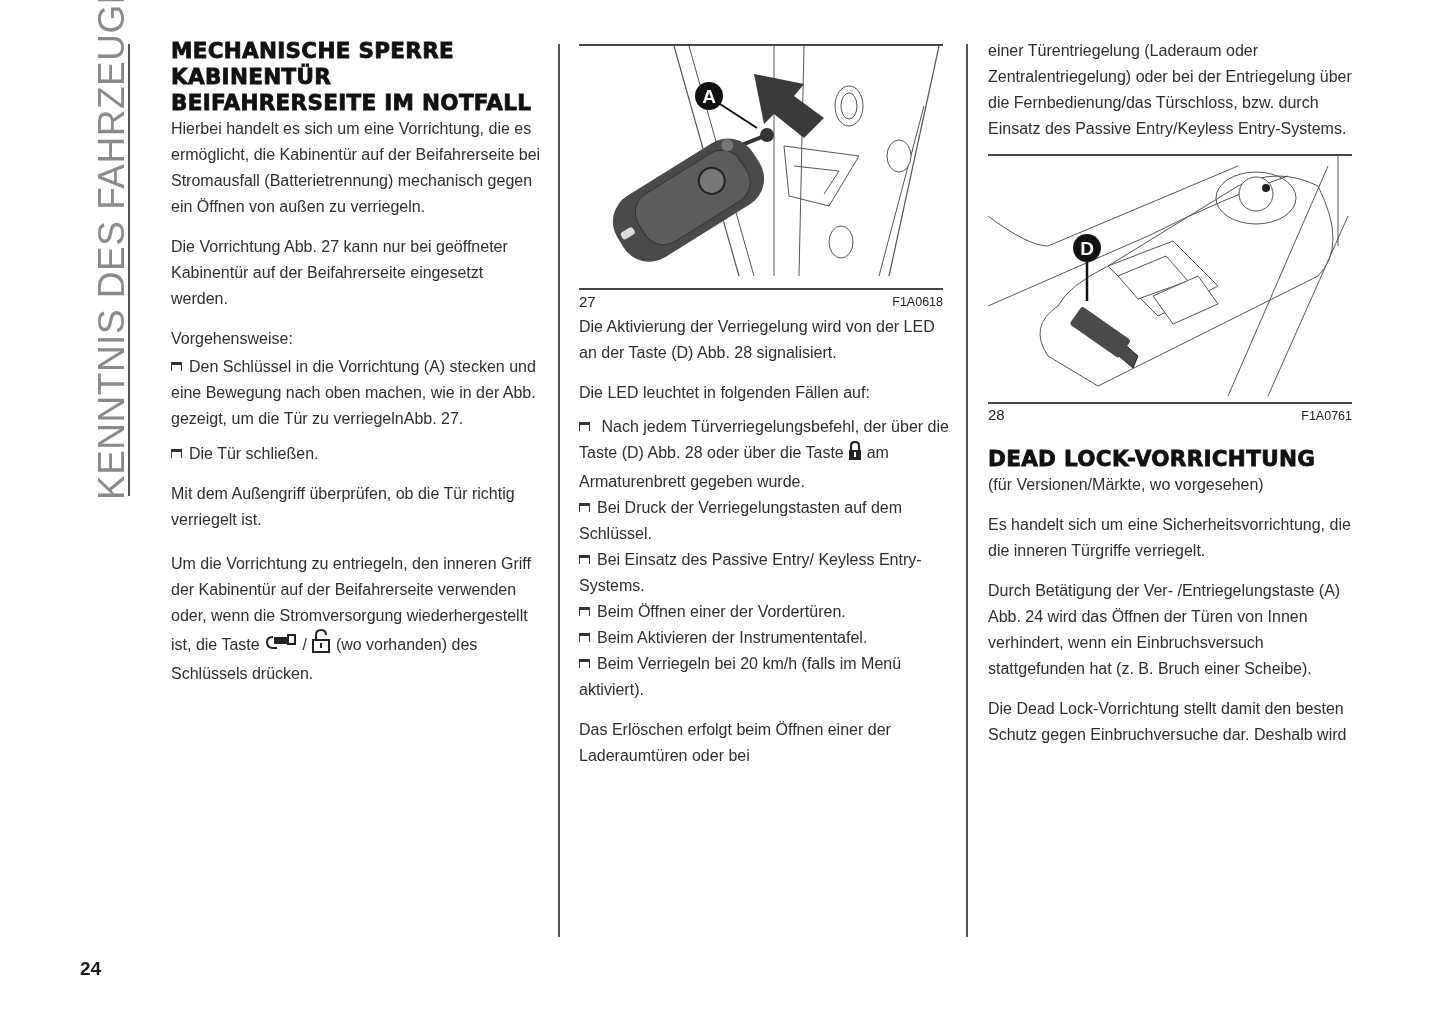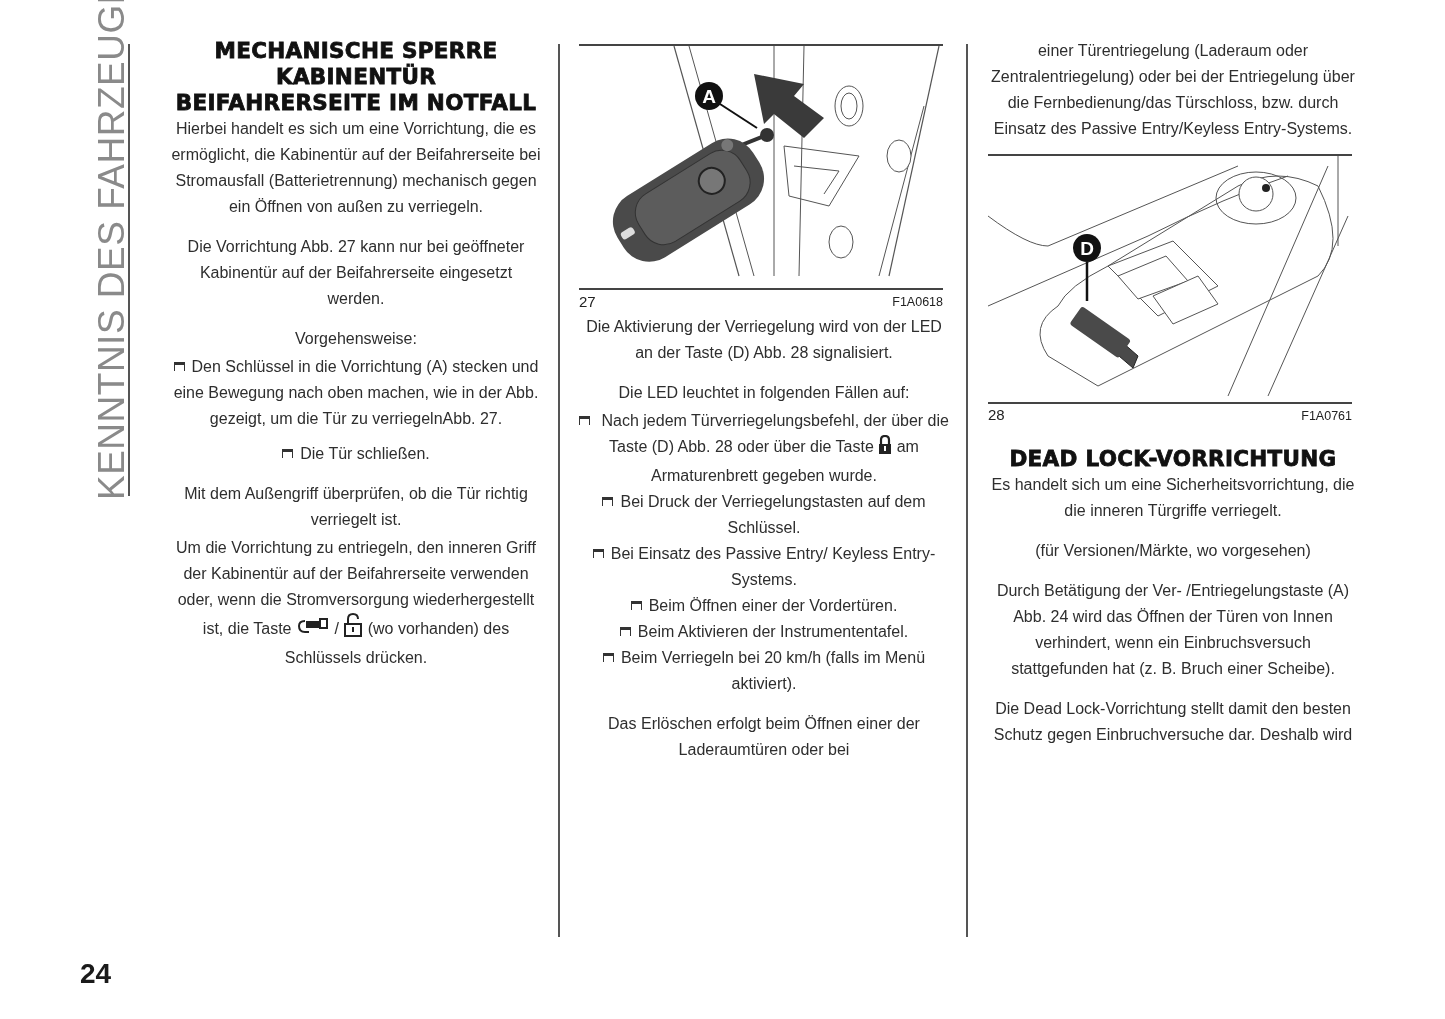--- a/index.html
+++ b/index.html
@@ -4,23 +4,23 @@
 <style>
   html, body { margin: 0; padding: 0; background: #ffffff; }
   body { width: 1445px; height: 1019px; position: relative; overflow: hidden;
          font-family: "Liberation Sans", "DejaVu Sans", sans-serif; color: #2b2b2b; }
   .side-title { position: absolute; left: 92px; top: 40px; width: 40px; height: 460px; }
   .side-title .txt { position: absolute; left: 0; top: 0; width: 460px; height: 40px;
      transform-origin: 0 0; transform: translate(0, 460px) rotate(-90deg);
      font-size: 37px; line-height: 40px; color: #8a8a8a; letter-spacing: 0.5px; font-weight: 300;
      white-space: nowrap; text-align: right; }
   .side-rule { position: absolute; left: 128px; top: 44px; width: 2px; height: 452px; background: #555; }
-  .page-num { position: absolute; left: 80px; top: 958px; font-size: 28px; font-weight: 900; color: #1a1a1a; }
+  .page-num { position: absolute; left: 80px; top: 958px; font-size: 19px; font-weight: 900; color: #1a1a1a; }
   .vdiv { position: absolute; width: 2px; background: #555; top: 44px; height: 893px; }
-  .col { position: absolute; top: 38px; text-align: center; }
+  .col { position: absolute; top: 38px; }
   .col1 { left: 171px; width: 370px; }
   .col2 { left: 579px; width: 370px; }
   .col3 { left: 988px; width: 370px; }
   h2 { margin: 0; font-family: "DejaVu Sans", sans-serif; font-weight: 900; font-size: 21.5px;
        line-height: 26px; color: #111; letter-spacing: 0.3px; text-transform: uppercase;
        -webkit-text-stroke: 0.8px #111; }
   p { margin: 0; font-size: 16px; line-height: 26px; color: #2e2e2e; }
   p + p { margin-top: 14px; }
   .bullet::before { content: ""; display: inline-block; width: 11px; height: 9px;
      border: 1.6px solid #333; border-bottom: none; margin-right: 7px; vertical-align: 1px;
@@ -43,21 +43,21 @@
 <div class="vdiv" style="left:966px"></div>
 
 <div class="col col1">
   <h2>MECHANISCHE SPERRE KABINENTÜR BEIFAHRERSEITE IM NOTFALL</h2>
   <p>Hierbei handelt es sich um eine Vorrichtung, die es ermöglicht, die Kabinentür auf der Beifahrerseite bei Stromausfall (Batterietrennung) mechanisch gegen ein Öffnen von außen zu verriegeln.</p>
   <p>Die Vorrichtung Abb. 27 kann nur bei geöffneter Kabinentür auf der Beifahrerseite eingesetzt werden.</p>
   <p>Vorgehensweise:</p>
   <p class="bullet" style="margin-top:2px">Den Schlüssel in die Vorrichtung (A) stecken und eine Bewegung nach oben machen, wie in der Abb. gezeigt, um die Tür zu verriegelnAbb. 27.</p>
   <p class="bullet" style="margin-top:9px">Die Tür schließen.</p>
   <p>Mit dem Außengriff überprüfen, ob die Tür richtig verriegelt ist.</p>
-  <p style="margin-top:2px">
+  <p style="margin-top:18px">
     <span>Um die Vorrichtung zu entriegeln, den inneren Griff der Kabinentür auf der Beifahrerseite verwenden oder, wenn die Stromversorgung wiederhergestellt</span>
     <span>ist, die Taste</span>
     <span class="icon-inline">
       <svg width="34" height="22" viewBox="0 0 34 22">
         <path d="M9 6 Q3 6 3 11 Q3 17 9 17 L13 17" fill="none" stroke="#222" stroke-width="2"></path>
         <rect x="10" y="6" width="14" height="7" fill="#222"></rect>
         <rect x="24" y="4" width="7" height="9" fill="none" stroke="#222" stroke-width="2"></rect>
       </svg>
     </span><span> / </span><span class="icon-inline">
       <svg width="20" height="24" viewBox="0 0 20 24">
@@ -106,21 +106,21 @@
         <circle cx="172" cy="128" r="6" fill="#777"></circle>
       </g>
     </svg>
     <div class="bot-rule" style="top:244px"></div>
     <div class="caption-num" style="top:249px">27</div>
     <div class="caption-code" style="top:251px">F1A0618</div>
   </div>
 
   <p>Die Aktivierung der Verriegelung wird von der LED an der Taste (D) Abb. 28 signalisiert.</p>
   <p>Die LED leuchtet in folgenden Fällen auf:</p>
-  <p class="bullet" style="margin-top:2px">
+  <p class="bullet" style="margin-top:8px">
     <span>Nach jedem Türverriegelungsbefehl, der über die Taste (D) Abb. 28 oder über die Taste </span><span class="icon-inline">
       <svg width="14" height="20" viewBox="0 0 14 20">
         <path d="M3 9 V5 Q3 1 7 1 Q11 1 11 5 V9" fill="none" stroke="#222" stroke-width="2.2"></path>
         <rect x="1" y="9" width="12" height="10" fill="#222"></rect>
         <rect x="6" y="11" width="2" height="5" fill="#fff"></rect>
       </svg>
     </span><span> am Armaturenbrett gegeben wurde.</span>
   </p>
   <p class="bullet" style="margin-top:0">Bei Druck der Verriegelungstasten auf dem Schlüssel.</p>
   <p class="bullet" style="margin-top:0">Bei Einsatz des Passive Entry/ Keyless Entry-Systems.</p>
@@ -156,19 +156,19 @@
 
       <circle cx="99" cy="92" r="14" fill="#111"></circle>
       <text x="99" y="99" font-family="Liberation Sans, sans-serif" font-size="19" font-weight="bold" fill="#fff" text-anchor="middle">D</text>
       <path d="M99 106 L99 145" stroke="#111" stroke-width="2.5"></path>
     </svg>
     <div class="bot-rule" style="top:248px"></div>
     <div class="caption-num" style="top:252px">28</div>
     <div class="caption-code" style="top:255px">F1A0761</div>
   </div>
   <h2 style="margin-top:20px">DEAD LOCK-VORRICHTUNG</h2>
+  <p>(für Versionen/Märkte, wo vorgesehen)</p>
   <p>Es handelt sich um eine Sicherheitsvorrichtung, die die inneren Türgriffe verriegelt.</p>
-  <p>(für Versionen/Märkte, wo vorgesehen)</p>
   <p>Durch Betätigung der Ver- /Entriegelungstaste (A) Abb. 24 wird das Öffnen der Türen von Innen verhindert, wenn ein Einbruchsversuch stattgefunden hat (z. B. Bruch einer Scheibe).</p>
   <p>Die Dead Lock-Vorrichtung stellt damit den besten Schutz gegen Einbruchversuche dar. Deshalb wird</p>
 </div>
 
 <div class="page-num">24</div>
 
 </body></html>

